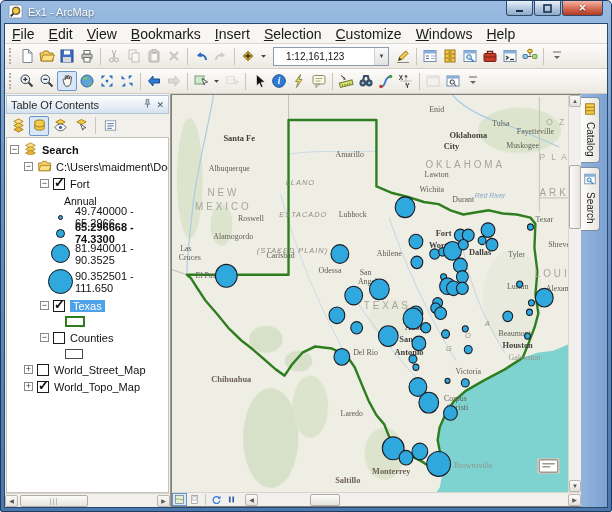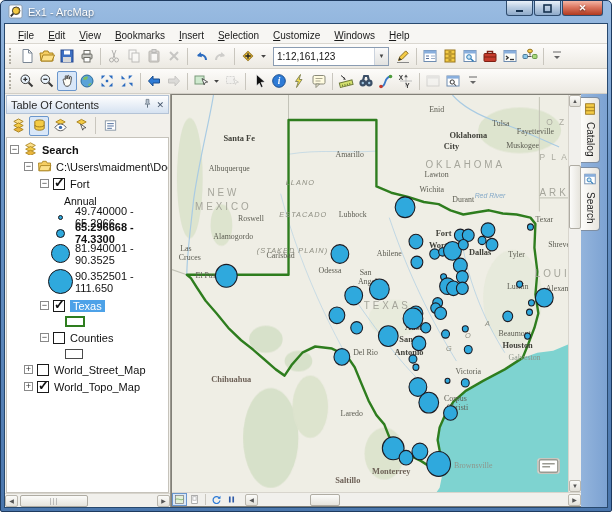--- a/index.html
+++ b/index.html
@@ -3,30 +3,30 @@
 <meta charset="utf-8">
 <style>
   *{box-sizing:border-box;margin:0;padding:0}
   html,body{width:612px;height:512px;overflow:hidden;font-family:"Liberation Sans",sans-serif}
   .win{position:absolute;inset:0;display:flex;flex-direction:column;background:linear-gradient(#9ABCE2,#6C96C8 30%,#4A76AC);border:1px solid #1E3A5F;border-radius:5px 5px 2px 2px}
   .titlebar{height:22px;display:flex;align-items:center;gap:5px;color:#fff;font-size:11px;text-shadow:0 1px 2px rgba(0,0,0,.55);padding:0 7px;position:relative}
   .winbtns{position:absolute;top:0;right:8px;display:flex}
   .winbtn{width:27px;height:15px;border:1px solid #2F4C6E;border-top:none;background:linear-gradient(#EAF1F9,#BACDE2 45%,#8FAACA);border-radius:0 0 3px 3px;display:flex;align-items:center;justify-content:center;font-size:8px;color:#17324F;margin-left:1px}
   .winbtn.close{width:41px;background:linear-gradient(#F4B5A4,#DB7660 45%,#B13A20);color:#fff;font-size:9px;font-weight:bold}
   .client{flex:1;margin:0 3px 3px;border:1px solid #28496E;background:#F2F0EB;display:flex;flex-direction:column;min-height:0}
-  .menubar{height:20px;background:#F7F6F3;border-bottom:1px solid #DAD7D0;display:flex;align-items:flex-end;font-size:10px;color:#1A1A1A;padding-left:6px}
+  .menubar{height:20px;background:#F7F6F3;border-bottom:1px solid #DAD7D0;display:flex;align-items:center;font-size:14px;color:#1A1A1A;padding-left:0}
   .menu-item{padding:2px 7px;cursor:default}
   .toolbar{height:25px;background:linear-gradient(#FDFCFA,#ECE9E2);border-bottom:1px solid #D2CFC7;display:flex;align-items:center;padding:0 2px}
   .grip{width:4px;height:16px;border-left:2px dotted #B3AFA4;margin:0 4px 0 2px}
   .tbtn{width:20px;height:20px;display:flex;align-items:center;justify-content:center;border-radius:2px;flex:none}
   .tbtn.narrow{width:11px}
   .tbtn.dim{opacity:.42;filter:grayscale(.9)}
   .tbtn.active-tool{background:#D9E7F8;border:1px solid #6A96CC}
   .sep{width:1px;height:17px;background:#C9C6BE;margin:0 3px;flex:none}
-  .scale-combo{width:116px;height:19px;background:#fff;border:1px solid #8A9CB2;display:flex;align-items:center;font-size:10px;color:#111;padding-left:3px;margin:0 4px}
+  .scale-combo{width:116px;height:19px;background:#fff;border:1px solid #8A9CB2;display:flex;align-items:center;font-size:10px;color:#111;padding-left:12px;margin:0 4px}
   .scale-combo .arrow{margin-left:auto;width:14px;height:100%;display:flex;align-items:center;justify-content:center;border-left:1px solid #CBD3DE;font-size:6px;color:#444;background:linear-gradient(#FAFAFA,#E2E2E0)}
   .main{flex:1;display:flex;min-height:0}
   
   .toc{width:166px;background:#F2F0EB;border-right:1px solid #9A988F;display:flex;flex-direction:column;flex:none}
   .toc-header{height:19px;background:linear-gradient(#FEFEFE,#D6E2F1);border:1px solid #B4C3D6;margin:1px 1px 0;display:flex;align-items:center;font-size:11px;padding:0 4px;color:#2A2A2A}
   .toc-header .hico{margin-left:auto;display:flex;gap:3px;align-items:center;color:#44546A;font-size:9px}
   .toc-tools{height:23px;display:flex;align-items:center;padding:1px 3px;gap:1px}
   .toc-tbtn{width:20px;height:20px;display:flex;align-items:center;justify-content:center;border-radius:2px;flex:none}
   .toc-tbtn.pressed{background:#D9E7F8;border:1px solid #6A96CC}
   .tree{flex:1;background:#fff;margin:0 1px;border:1px solid #C6C3BB;overflow:hidden;font-size:11px;color:#111;padding-top:3px;position:relative}

